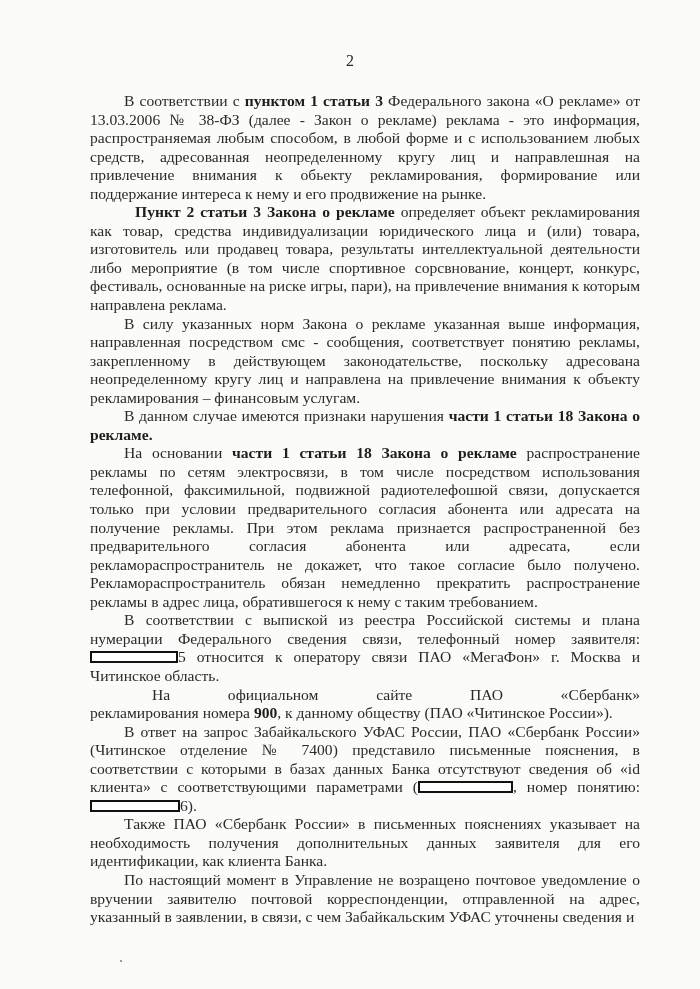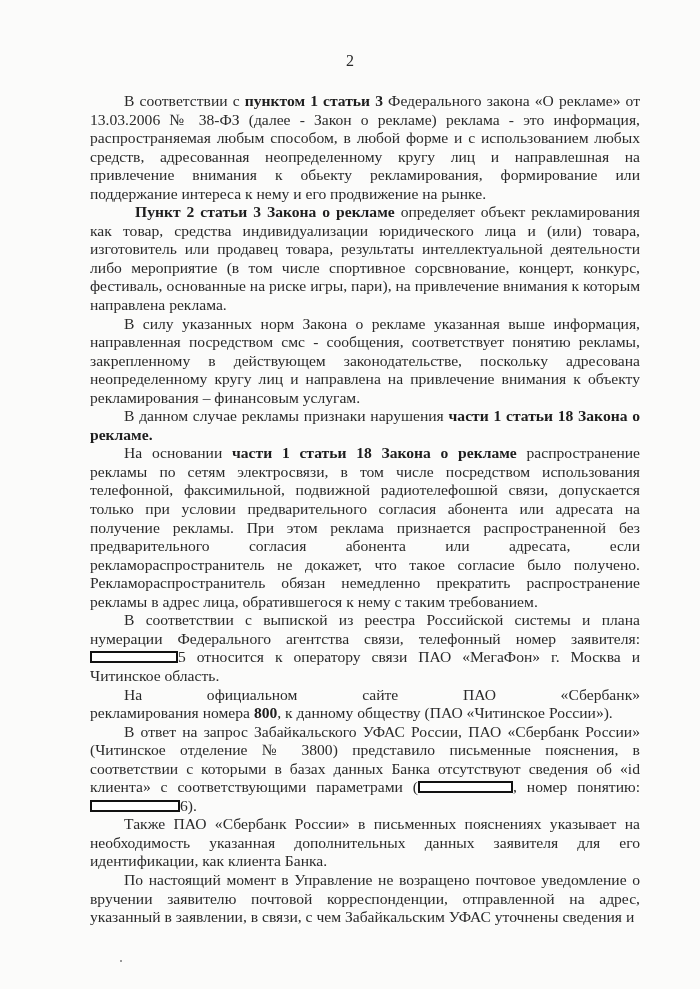--- a/index.html
+++ b/index.html
@@ -21,49 +21,49 @@
   p { margin: 0; text-align: justify; text-indent: 34px; }
   p.ind2 { text-indent: 45px; }
   b { font-weight: bold; color: #1e1e1e; }
   .redact {
     display: inline-block; border: 2px solid #111; background: #fff;
     height: 12px; vertical-align: -1px; box-sizing: border-box;
   }
   .r1 { width: 88px; }
   .r2 { width: 95px; }
   .r3 { width: 90px; }
-  .line { display: block; text-align: justify; text-align-last: justify; text-indent: 0; }
+  .line { display: block; text-align: justify; text-align-last: justify; text-indent: 0; margin-left: 28px; }
   .dot { position: absolute; left: 120px; top: 960px; width: 2px; height: 2px; background: #999; }
 </style>
 </head>
 <body>
 
 <div class="page">
   <div class="page-num">2</div>
 
   <div class="body">
     <p><span>В соответствии с </span><b>пунктом 1 статьи 3</b><span> Федерального закона «О рекламе» от 13.03.2006 № 38-ФЗ (далее - Закон о рекламе) реклама - это информация, распространяемая любым способом, в любой форме и с использованием любых средств, адресованная неопределенному кругу лиц и направлешная на привлечение внимания к обьекту рекламирования, формирование или поддержание интереса к нему и его продвижение на рынке.</span></p>
 
     <p class="ind2"><b>Пункт 2 статьи 3 Закона о рекламе</b><span> определяет объект рекламирования как товар, средства индивидуализации юридического лица и (или) товара, изготовитель или продавец товара, результаты интеллектуальной деятельности либо мероприятие (в том числе спортивное сорсвнование, концерт, конкурс, фестиваль, основанные на риске игры, пари), на привлечение внимания к которым направлена реклама.</span></p>
 
     <p><span>В силу указанных норм Закона о рекламе указанная выше информация, направленная посредством смс - сообщения, соответствует понятию рекламы, закрепленному в действующем законодательстве, поскольку адресована неопределенному кругу лиц и направлена на привлечение внимания к объекту рекламирования – финансовым услугам.</span></p>
 
 
-    <p><span>В данном случае рекламы признаки нарушения </span><b>части 1 статьи 18 Закона о рекламе.</b></p>
+    <p><span>В данном случае имеются признаки нарушения </span><b>части 1 статьи 18 Закона о рекламе.</b></p>
 
     <p><span>На основании </span><b>части 1 статьи 18 Закона о рекламе</b><span> распространение рекламы по сетям электросвязи, в том числе посредством использования телефонной, факсимильной, подвижной радиотелефошюй связи, допускается только при условии предварительного согласия абонента или адресата на получение рекламы. При этом реклама признается распространенной без предварительного согласия абонента или адресата, если рекламораспространитель не докажет, что такое согласие было получено. Рекламораспространитель обязан немедленно прекратить распространение рекламы в адрес лица, обратившегося к нему с таким требованием.</span></p>
 
-    <p><span>В соответствии с выпиской из реестра Российской системы и плана нумерации Федерального агентства связи, телефонный номер заявителя: </span><span class="redact r1"></span><span>5</span><span> относится к оператору связи ПАО «МегаФон» г. Москва и Читинское область.</span></p>
+    <p><span>В соответствии с выпиской из реестра Российской системы и плана нумерации Федерального сведения связи, телефонный номер заявителя: </span><span class="redact r1"></span><span>5</span><span> относится к оператору связи ПАО «МегаФон» г. Москва и Читинское область.</span></p>
 
     <p>
         <span class="line" style="text-indent:34px">На официальном сайте ПАО «Сбербанк»</span>
-        <span style="display:block;text-indent:0"><span>рекламирования номера </span><b>800</b><span>, к данному обществу (ПАО «Читинское России»).</span></span>
+        <span style="display:block;text-indent:0"><span>рекламирования номера </span><b>900</b><span>, к данному обществу (ПАО «Читинское России»).</span></span>
       </p>
 
-    <p><span>В ответ на запрос Забайкальского УФАС России, ПАО «Сбербанк России» (Читинское отделение № 3800) представило письменные пояснения, в соответствии с которыми в базах данных Банка отсутствуют сведения об «id клиента» с соответствующими параметрами (</span><span class="redact r2"></span><span>, номер понятию: </span><span class="redact r3"></span><span>6</span><span>).</span></p>
+    <p><span>В ответ на запрос Забайкальского УФАС России, ПАО «Сбербанк России» (Читинское отделение № 7400) представило письменные пояснения, в соответствии с которыми в базах данных Банка отсутствуют сведения об «id клиента» с соответствующими параметрами (</span><span class="redact r2"></span><span>, номер понятию: </span><span class="redact r3"></span><span>6</span><span>).</span></p>
 
-    <p><span>Также ПАО «Сбербанк России» в письменных пояснениях указывает на необходимость указанная дополнительных данных заявителя для его идентификации, как клиента Банка.</span></p>
+    <p><span>Также ПАО «Сбербанк России» в письменных пояснениях указывает на необходимость получения дополнительных данных заявителя для его идентификации, как клиента Банка.</span></p>
 
     <p><span>По настоящий момент в Управление не возращено почтовое уведомление о вручении заявителю почтовой корреспонденции, отправленной на адрес, указанный в заявлении, в связи, с чем Забайкальским УФАС уточнены сведения и</span></p>
   </div>
 
   <div class="dot"></div>
 </div>
 
 </body></html>

